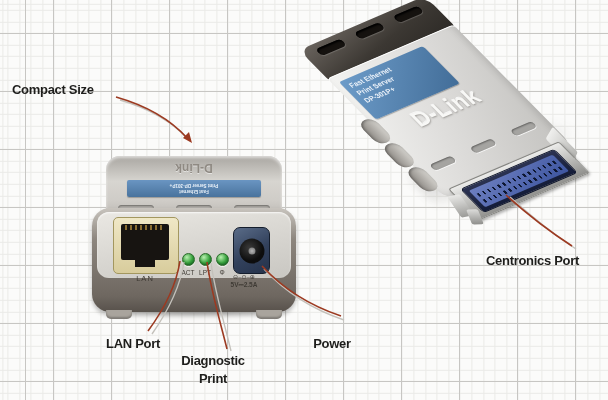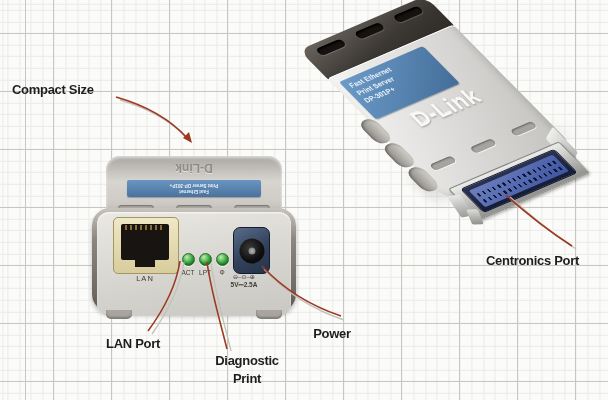--- a/index.html
+++ b/index.html
@@ -27,21 +27,21 @@
     font-weight:bold;font-size:12px;color:#8f8a83;text-shadow:0 -1px 0 rgba(255,255,255,.5);}
   .db-bluelabel{position:absolute;left:21px;top:24px;width:134px;height:17px;border-radius:2px;
     background:linear-gradient(#6a95c2,#49739d);box-shadow:0 1px 1px rgba(0,0,0,.25);}
   .db-bluelabel .flip{width:100%;height:100%;transform:rotate(180deg);display:flex;flex-direction:column;justify-content:center;
     text-align:center;font-size:4.6px;line-height:1.25;color:#ebf2f9;font-weight:bold;}
   .db-slot{position:absolute;top:49px;width:36px;height:7px;border-radius:4px;background:#b3b0ab;
     box-shadow:inset 0 1px 2px rgba(0,0,0,.4),0 1px 1px rgba(255,255,255,.7);}
   .db-shell{position:absolute;left:0;top:52px;width:204px;height:104px;border-radius:18px;
     background:linear-gradient(to bottom,#c8c4be,#8d867e 30%,#6e6760 85%,#57514b);
     box-shadow:0 3px 4px rgba(0,0,0,.25);}
-  .db-face{position:absolute;left:5px;top:56px;width:194px;height:104px;border-radius:12px;
+  .db-face{position:absolute;left:5px;top:56px;width:194px;height:66px;border-radius:12px;
     background:linear-gradient(170deg,#eae8e3,#d7d5d0 55%,#c9c7c2);
     box-shadow:inset 0 1px 2px rgba(255,255,255,.8);}
   .db-foot{position:absolute;top:154px;width:26px;height:9px;background:#a9a49d;border-radius:0 0 5px 5px;box-shadow:inset 0 -2px 2px rgba(0,0,0,.25);}
 
   .rj45{position:absolute;left:16px;top:5px;width:64px;height:55px;border-radius:5px;
     background:linear-gradient(#f0e8c6,#d8cc9c);border:1px solid #a3975f;}
   .rj45-hole{position:absolute;left:7px;top:6px;width:48px;height:36px;background:#171411;border-radius:2px;}
   .rj45-hole::before{content:"";position:absolute;left:4px;right:4px;top:1px;height:5px;
     background:repeating-linear-gradient(to right,#8a6d2f 0 2px,#171411 2px 5px);}
   .rj45-hole::after{content:"";position:absolute;left:50%;transform:translateX(-50%);bottom:-7px;width:20px;height:8px;background:#171411;}
@@ -188,22 +188,22 @@
       <path d="M180,261 C176,287 162,312 148,331"></path>
       <path d="M207,262 C211,291 220,321 227,349"></path>
       <path d="M262,266 C288,294 317,308 341,316"></path>
       <path d="M506,195 C528,215 552,233 572,246"></path>
     </g>
     <polygon points="192,143 183,138 189,132" fill="#9c3a21"></polygon>
   </svg>
 
   <div class="callout" style="left:12px;top:81px">Compact Size</div>
   <div class="callout" style="left:106px;top:335px">LAN Port</div>
-  <div class="callout center" style="left:198px;top:352px;width:98px">
+  <div class="callout center" style="left:164px;top:352px;width:98px">
     <span>Diagnostic</span><br>
     <span>Print</span>
   </div>
-  <div class="callout center" style="left:284px;top:325px;width:96px">
+  <div class="callout center" style="left:284px;top:335px;width:96px">
     <span>Power</span><br>
   </div>
   <div class="callout" style="left:486px;top:252px">Centronics Port</div>
 
 </div>
 
 </body></html>

